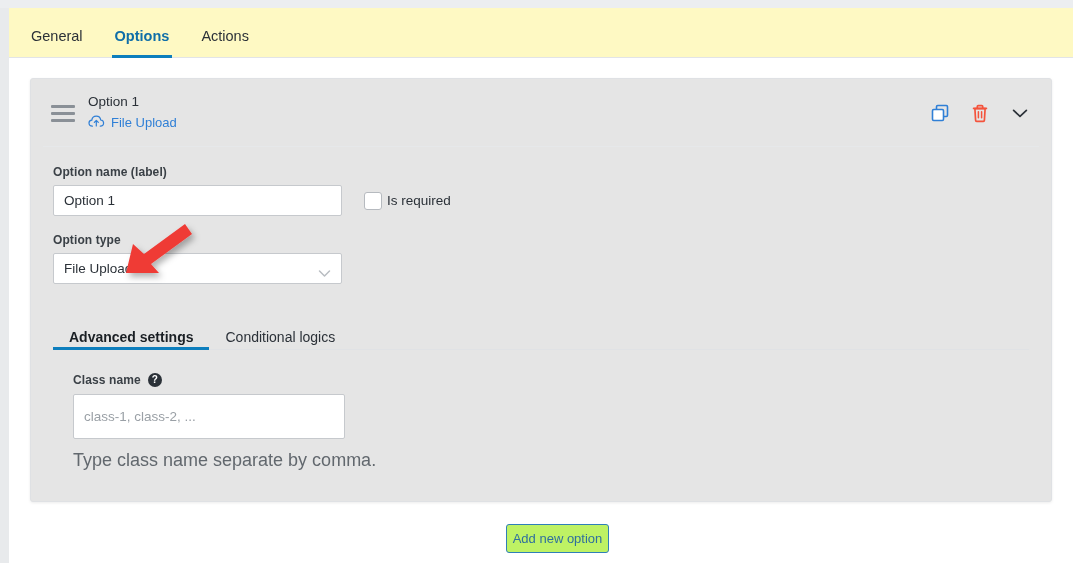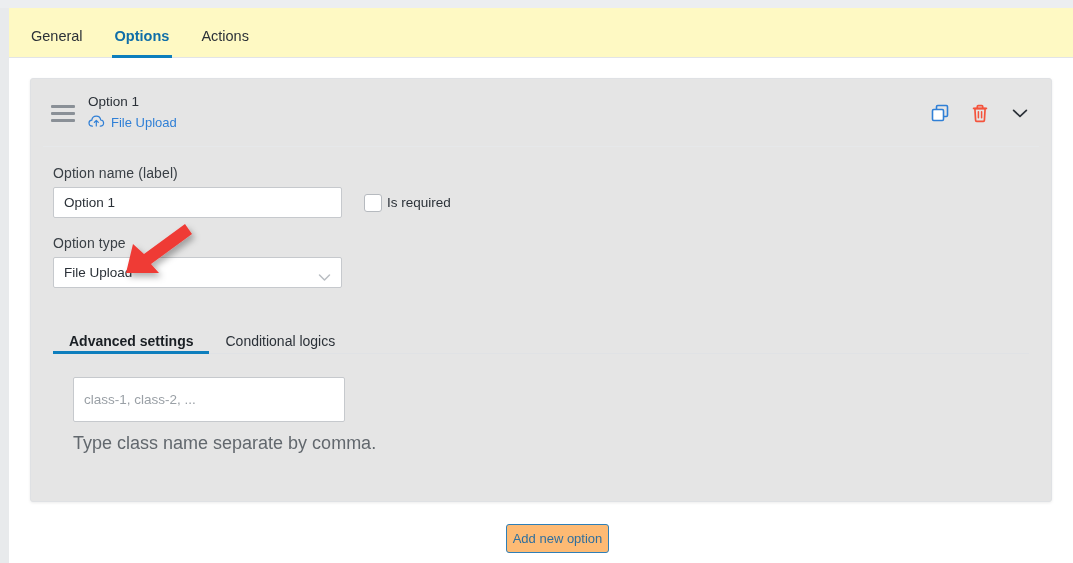--- a/index.html
+++ b/index.html
@@ -168,23 +168,23 @@
     cursor: pointer;
     line-height: 0;
     display: block;
   }
 
   
   .card-body {
     padding: 18px 22px 0 22px;
   }
   .field-label {
-    font-size: 14px;
+    font-size: 12px;
     color: #3a4046;
-    font-weight: normal;
+    font-weight: bold;
     margin-bottom: 6px;
     letter-spacing: .1px;
   }
   .row {
     display: flex;
     align-items: center;
     gap: 22px;
   }
   .text-input {
     width: 289px;
@@ -306,21 +306,21 @@
     color: #62686e;
   }
 
   
   .add-btn {
     position: absolute;
     top: 516px;
     left: 497px;
     width: 103px;
     height: 29px;
-    background: #fdba74;
+    background: #bef264;
     border: 1px solid #2f7fb8;
     border-radius: 3px;
     color: #2f6f9e;
     font-size: 13px;
     font-family: "Liberation Sans", sans-serif;
     cursor: pointer;
     padding: 0;
   }
 
   
@@ -430,20 +430,24 @@
       <div class="inner-tabs">
         <div class="inner-tab active">
           <span>Advanced settings</span>
         </div>
         <div class="inner-tab">
           <span>Conditional logics</span>
         </div>
       </div>
 
       <div class="panel">
+        <div class="label-with-help">
+          <span class="field-label" style="margin-bottom:0;">Class name</span>
+          <span class="help-icon">?</span>
+        </div>
         <input class="text-input class-input" type="text" placeholder="class-1, class-2, ..." style="">
         <div class="help-text">Type class name separate by comma.</div>
       </div>
 
     </div>
   </div>
 
   <button class="add-btn">Add new option</button>
 
   <svg class="annot-arrow" viewBox="0 0 90 70">

